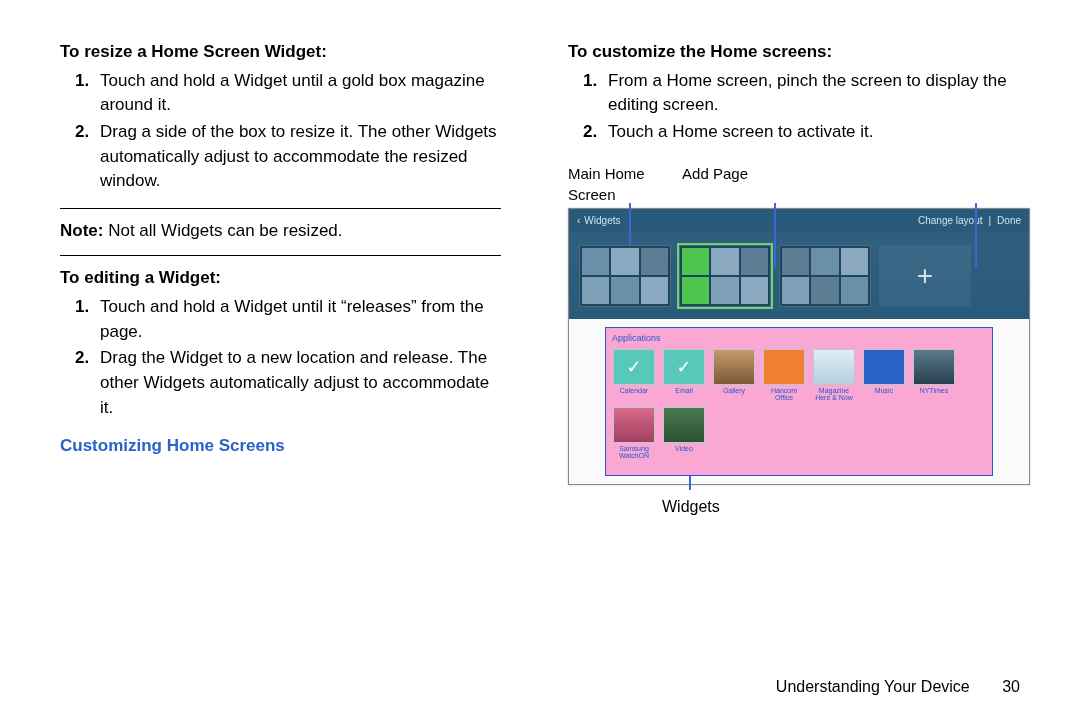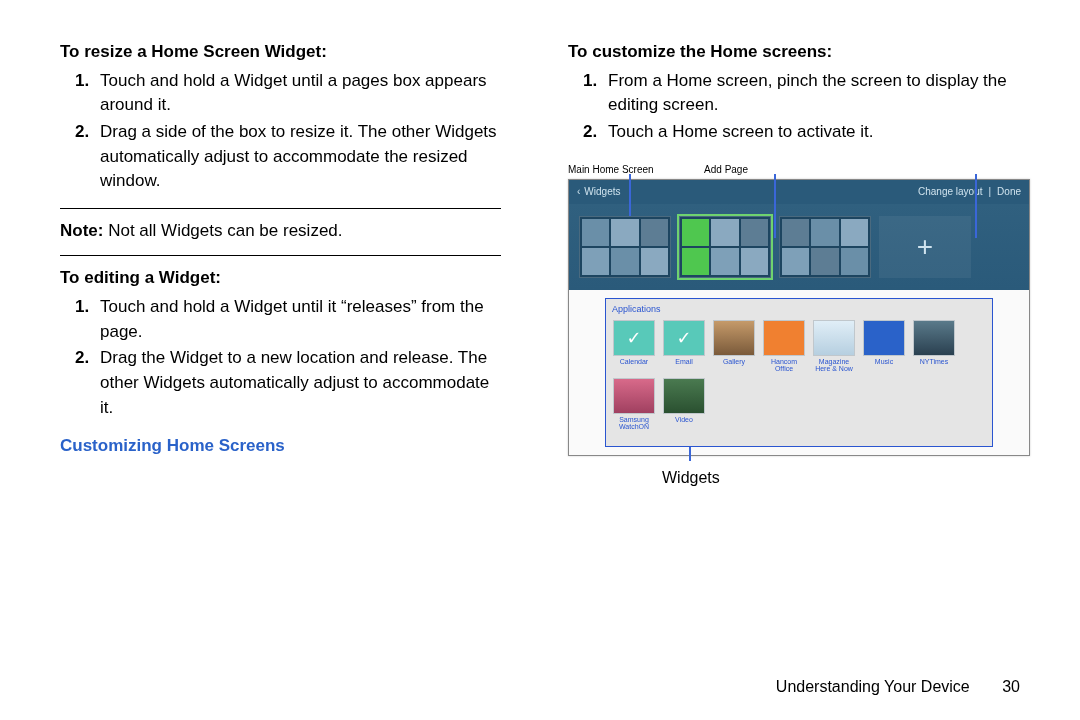--- a/index.html
+++ b/index.html
@@ -51,21 +51,21 @@
     font-family: Arial, Helvetica, sans-serif;
     font-size: 17px;
     margin-top: 14px;
     margin-bottom: 4px;
   }
   .para { margin: 4px 0 10px 0; }
 
   
   .labels-row {
     display: flex;
-    font-size: 10px;
+    font-size: 15px;
     margin-top: 18px;
     margin-bottom: 2px;
   }
   .lbl-main { width: 100px; }
   .lbl-active { flex: 1; text-align: center; padding-right: 60px; }
   .lbl-add { width: 80px; text-align: right; padding-right: 14px; }
 
   .device-shot {
     border: 1px solid #888;
     width: 460px;
@@ -115,21 +115,21 @@
   .add-thumb {
     width: 92px; height: 62px;
     display:flex; align-items:center; justify-content:center;
     color:#cfe3ee; font-size:28px; font-weight:300;
     background: rgba(255,255,255,0.06);
   }
   .apps-panel {
     position: absolute;
     left: 36px; right: 36px; top: 118px; bottom: 8px;
     border: 1.5px solid #2a55d0;
-    background: #e5e5e5;
+    background: #f9a8d4;
   }
   .apps-title {
     color:#2a55d0; font-size:9px; padding:4px 6px;
   }
   .app-grid {
     display:flex; flex-wrap:wrap; gap:6px; padding:0 6px;
   }
   .app-item { width:44px; text-align:center; }
   .app-icon {
     width:40px; height:34px; margin:0 auto 2px;
@@ -164,21 +164,21 @@
   }
   .footer .chap { margin-right: 28px; }
 </style>
 </head>
 <body>
 
 <div class="page">
   <div class="col">
     <div><span class="heading-inline">To resize a Home Screen Widget:</span></div>
     <ol>
-      <li>Touch and hold a Widget until a pages box appears around it.</li>
+      <li>Touch and hold a Widget until a gold box magazine around it.</li>
       <li>Drag a side of the box to resize it. The other Widgets automatically adjust to accommodate the resized window.</li>
     </ol>
     <hr class="rule">
     <div class="note-line">
       <span class="note-label">Note:</span><span> Not all Widgets can be resized.</span>
     </div>
     <hr class="rule">
     <div><span class="heading-inline">To editing a Widget:</span></div>
     <ol>
       <li>Touch and hold a Widget until it “releases” from the page.</li>

